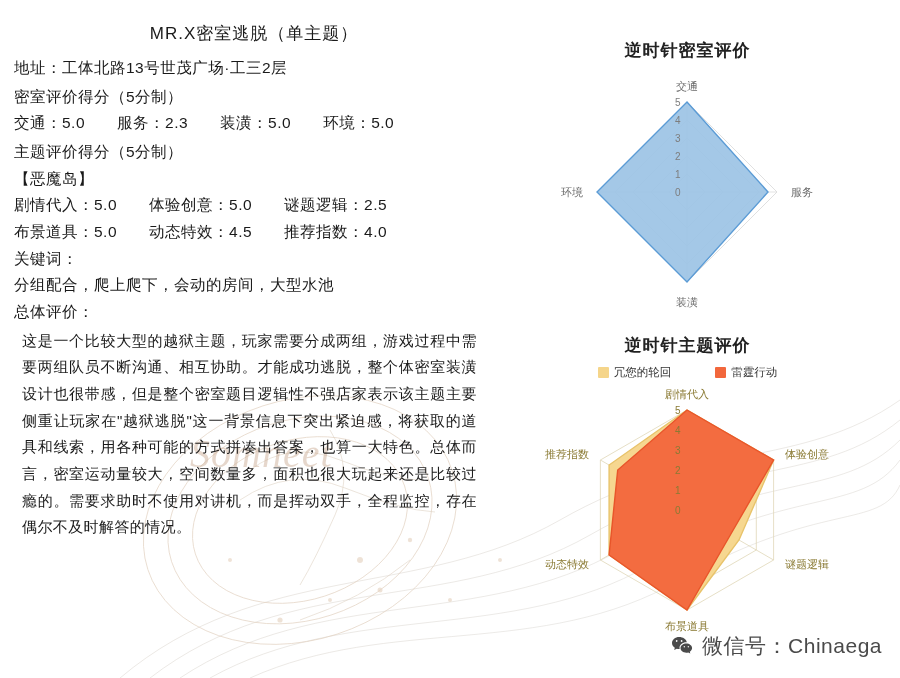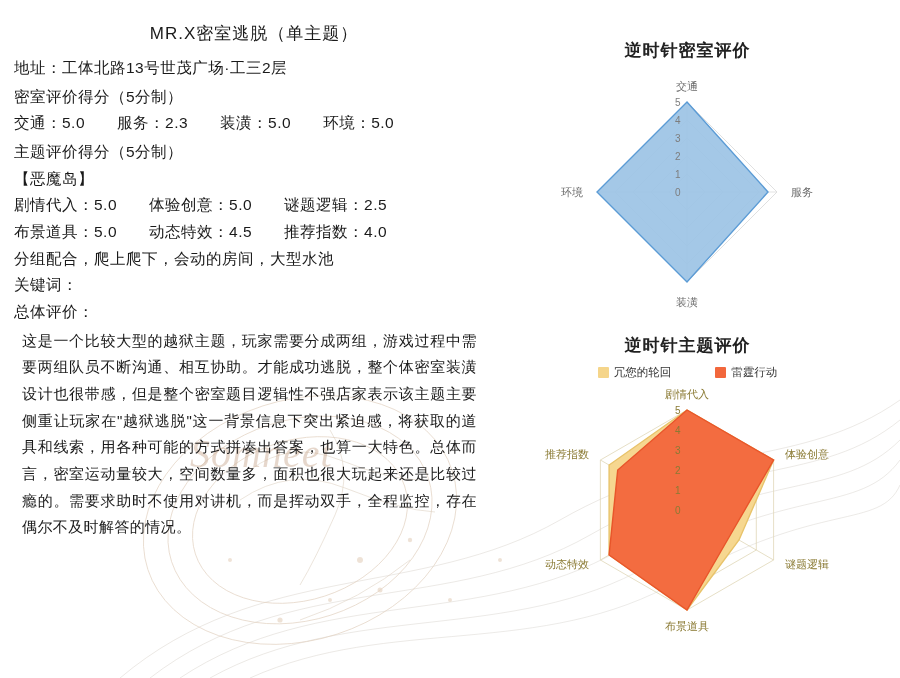--- a/index.html
+++ b/index.html
@@ -220,22 +220,22 @@
 
   <div class="left-col">
     <h1 class="title">MR.X密室逃脱（单主题）</h1>
     <p class="line">地址：工体北路13号世茂广场·工三2层</p>
     <p class="line sp">密室评价得分（5分制）</p>
     <p class="line">交通：5.0　　服务：2.3　　装潢：5.0　　环境：5.0</p>
     <p class="line sp">主题评价得分（5分制）</p>
     <p class="line">【恶魔岛】</p>
     <p class="line">剧情代入：5.0　　体验创意：5.0　　谜题逻辑：2.5</p>
     <p class="line">布景道具：5.0　　动态特效：4.5　　推荐指数：4.0</p>
+    <p class="kw-line">关键词：</p>
     <p class="kw-line">分组配合，爬上爬下，会动的房间，大型水池</p>
-    <p class="kw-line">关键词：</p>
     <p class="kw-line">总体评价：</p>
     <p class="review-body">这是一个比较大型的越狱主题，玩家需要分成两组，游戏过程中需要两组队员不断沟通、相互协助。才能成功逃脱，整个体密室装潢设计也很带感，但是整个密室题目逻辑性不强店家表示该主题主要侧重让玩家在"越狱逃脱"这一背景信息下突出紧迫感，将获取的道具和线索，用各种可能的方式拼凑出答案，也算一大特色。总体而言，密室运动量较大，空间数量多，面积也很大玩起来还是比较过瘾的。需要求助时不使用对讲机，而是挥动双手，全程监控，存在偶尔不及时解答的情况。</p>
   </div>
 
   <div class="chart-block" id="radar-room">
     <div class="chart-title">逆时针密室评价</div>
     <svg class="radar-svg" width="415" height="260" viewBox="0 0 415 260">
       <g transform="translate(207,130)">
 
         <g stroke="#d8d8d8" fill="none" stroke-width="0.8">
@@ -314,14 +314,21 @@
         <text class="axis-label-theme" x="0" y="-112" text-anchor="middle">剧情代入</text>
         <text class="axis-label-theme" x="98" y="-52" text-anchor="start">体验创意</text>
         <text class="axis-label-theme" x="98" y="58" text-anchor="start">谜题逻辑</text>
         <text class="axis-label-theme" x="0" y="120" text-anchor="middle">布景道具</text>
         <text class="axis-label-theme" x="-98" y="58" text-anchor="end">动态特效</text>
         <text class="axis-label-theme" x="-98" y="-52" text-anchor="end">推荐指数</text>
       </g>
     </svg>
   </div>
 
+  <div class="wechat-badge">
+    <svg class="wechat-icon" viewBox="0 0 24 24">
+      <path d="M9.2 3C5.2 3 2 5.7 2 9c0 1.9 1.1 3.6 2.8 4.7L4.2 16l2.6-1.3c.8.2 1.6.3 2.4.3h.5c-.1-.4-.2-.8-.2-1.2 0-3.1 3-5.6 6.8-5.6h.5C16.2 5.2 13 3 9.2 3zm-2.5 3.1c.5 0 .9.4.9.9s-.4.9-.9.9-.9-.4-.9-.9.4-.9.9-.9zm4.9 0c.5 0 .9.4.9.9s-.4.9-.9.9-.9-.4-.9-.9.4-.9.9-.9z" fill="#4a4a4a"></path>
+      <path d="M16.3 9.4c-3.2 0-5.8 2.1-5.8 4.7 0 2.6 2.6 4.7 5.8 4.7.7 0 1.3-.1 1.9-.3l2.1 1.1-.5-1.8c1.4-.9 2.3-2.2 2.3-3.7 0-2.6-2.6-4.7-5.8-4.7zm-2 2.6c.4 0 .7.3.7.7s-.3.7-.7.7-.7-.3-.7-.7.3-.7.7-.7zm4 0c.4 0 .7.3.7.7s-.3.7-.7.7-.7-.3-.7-.7.3-.7.7-.7z" fill="#4a4a4a"></path>
+    </svg>
+    <span class="wechat-text">微信号：Chinaega</span>
+  </div>
 
 </div>
 
 </body></html>

